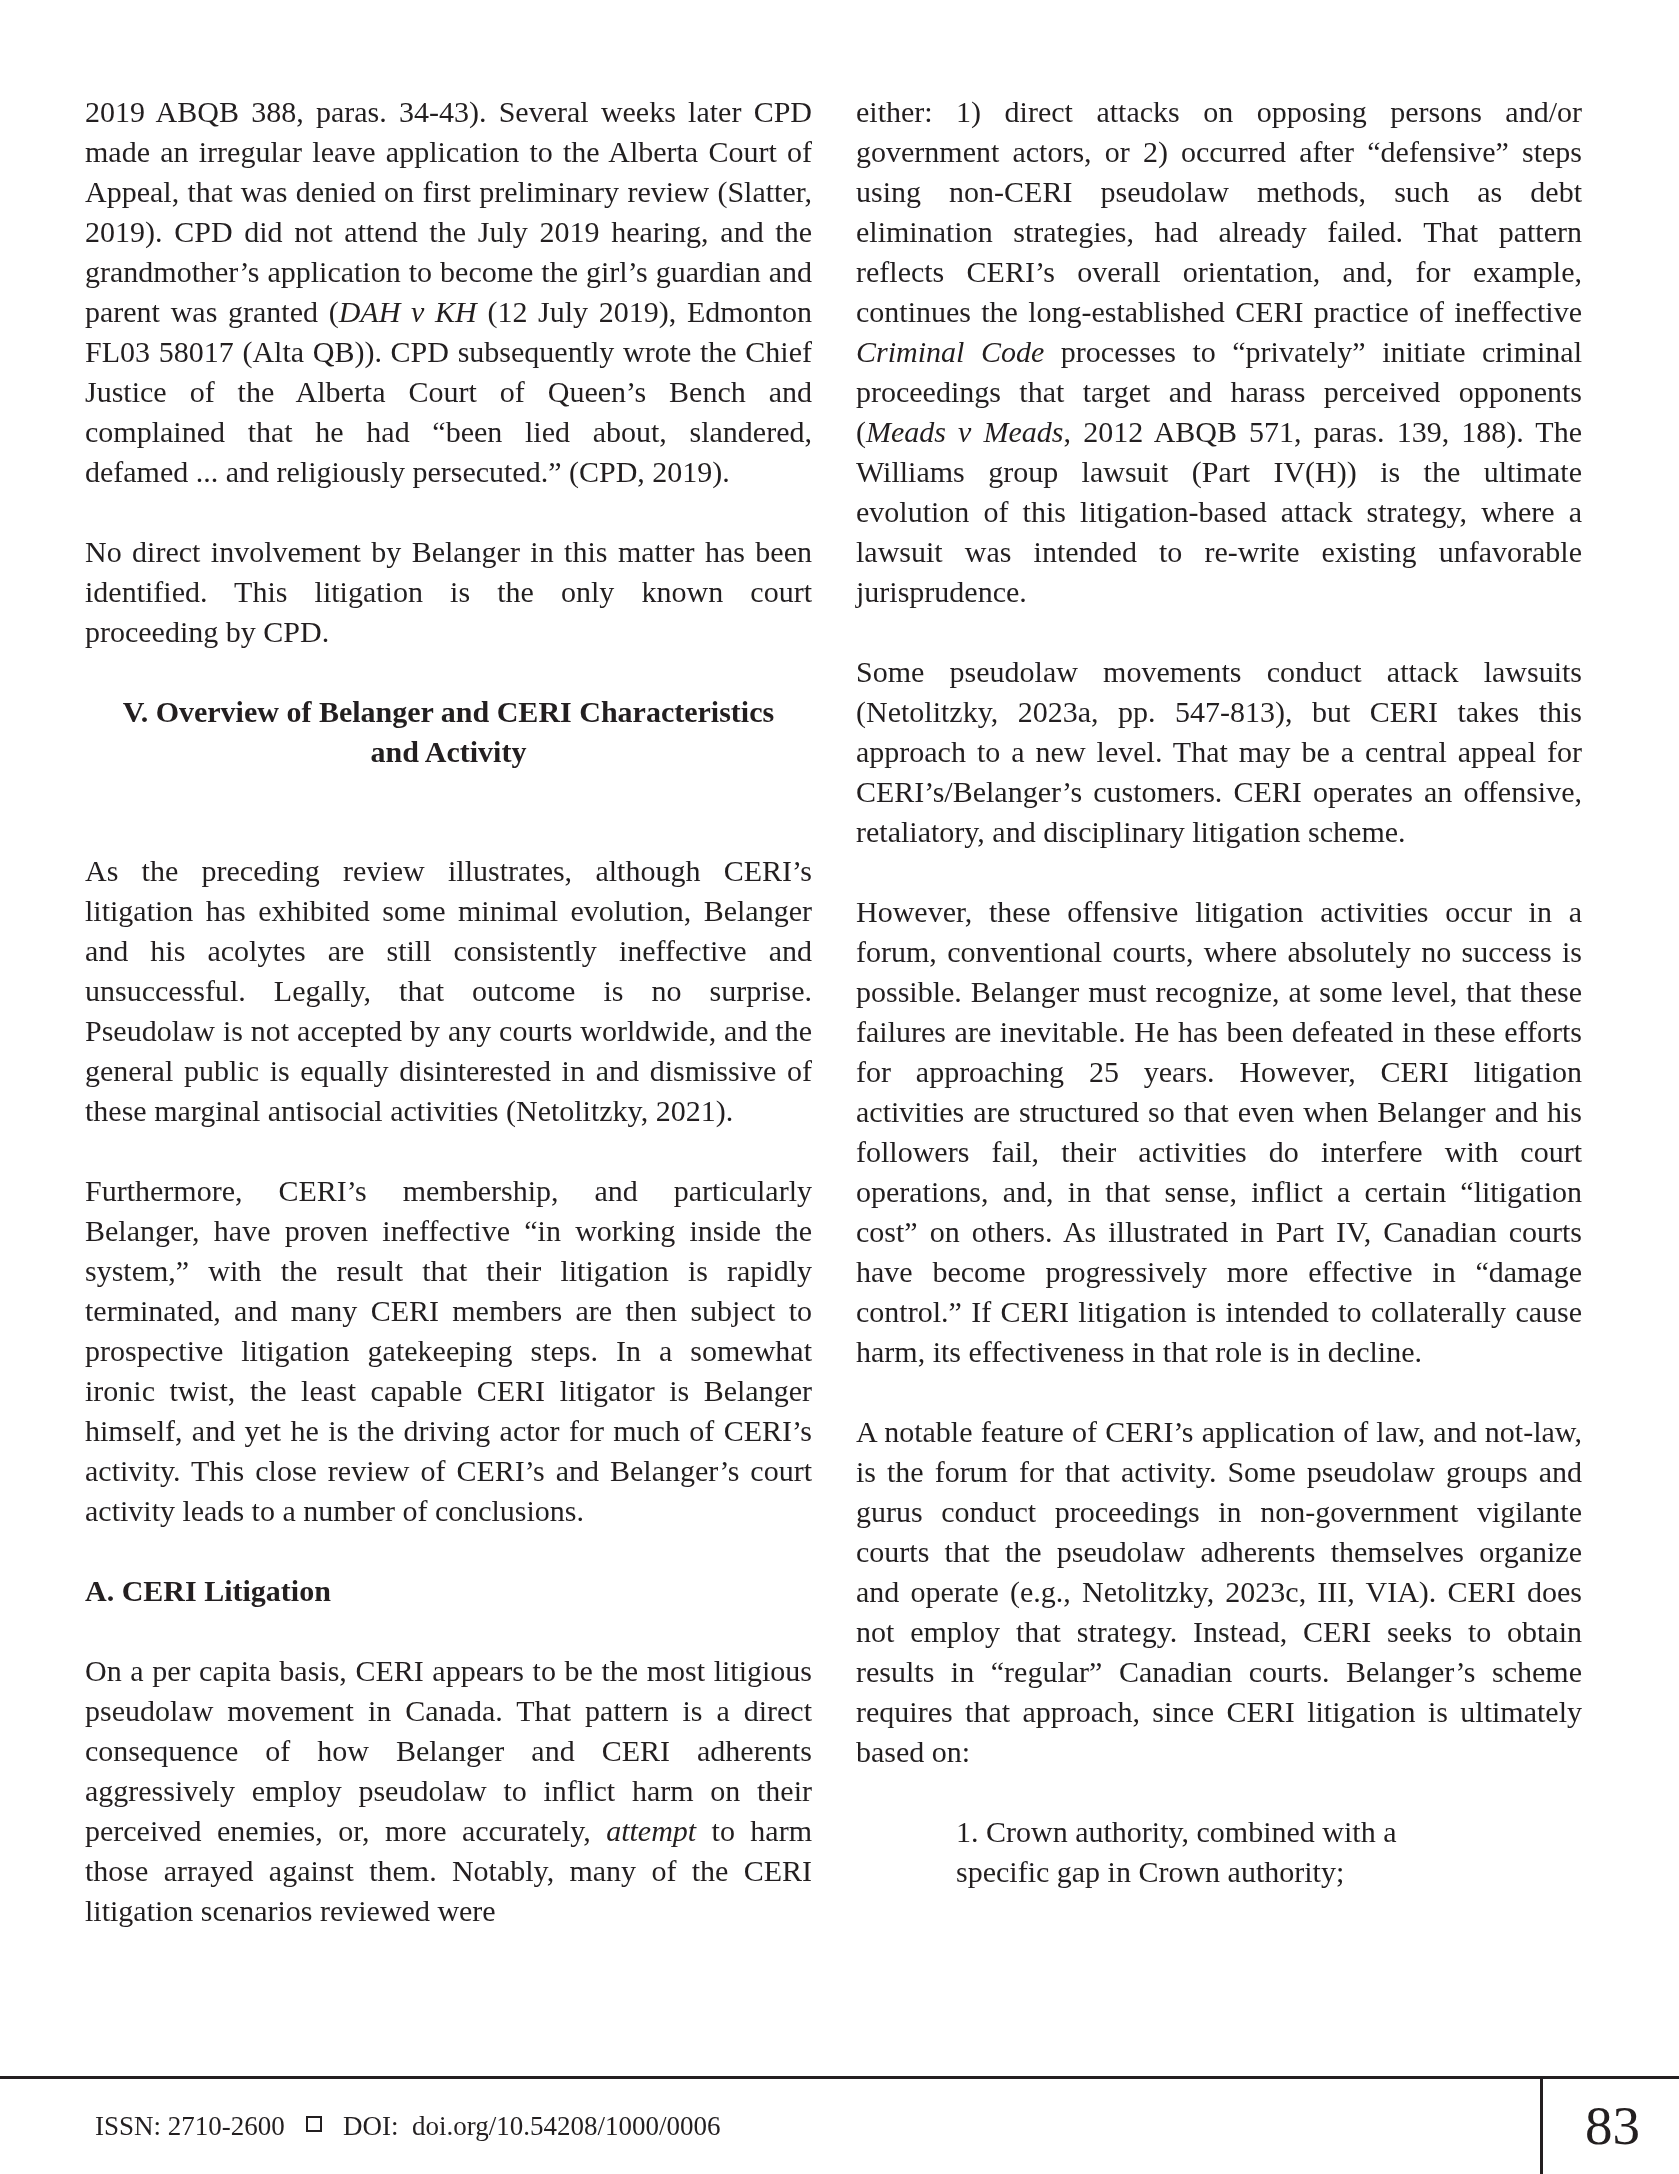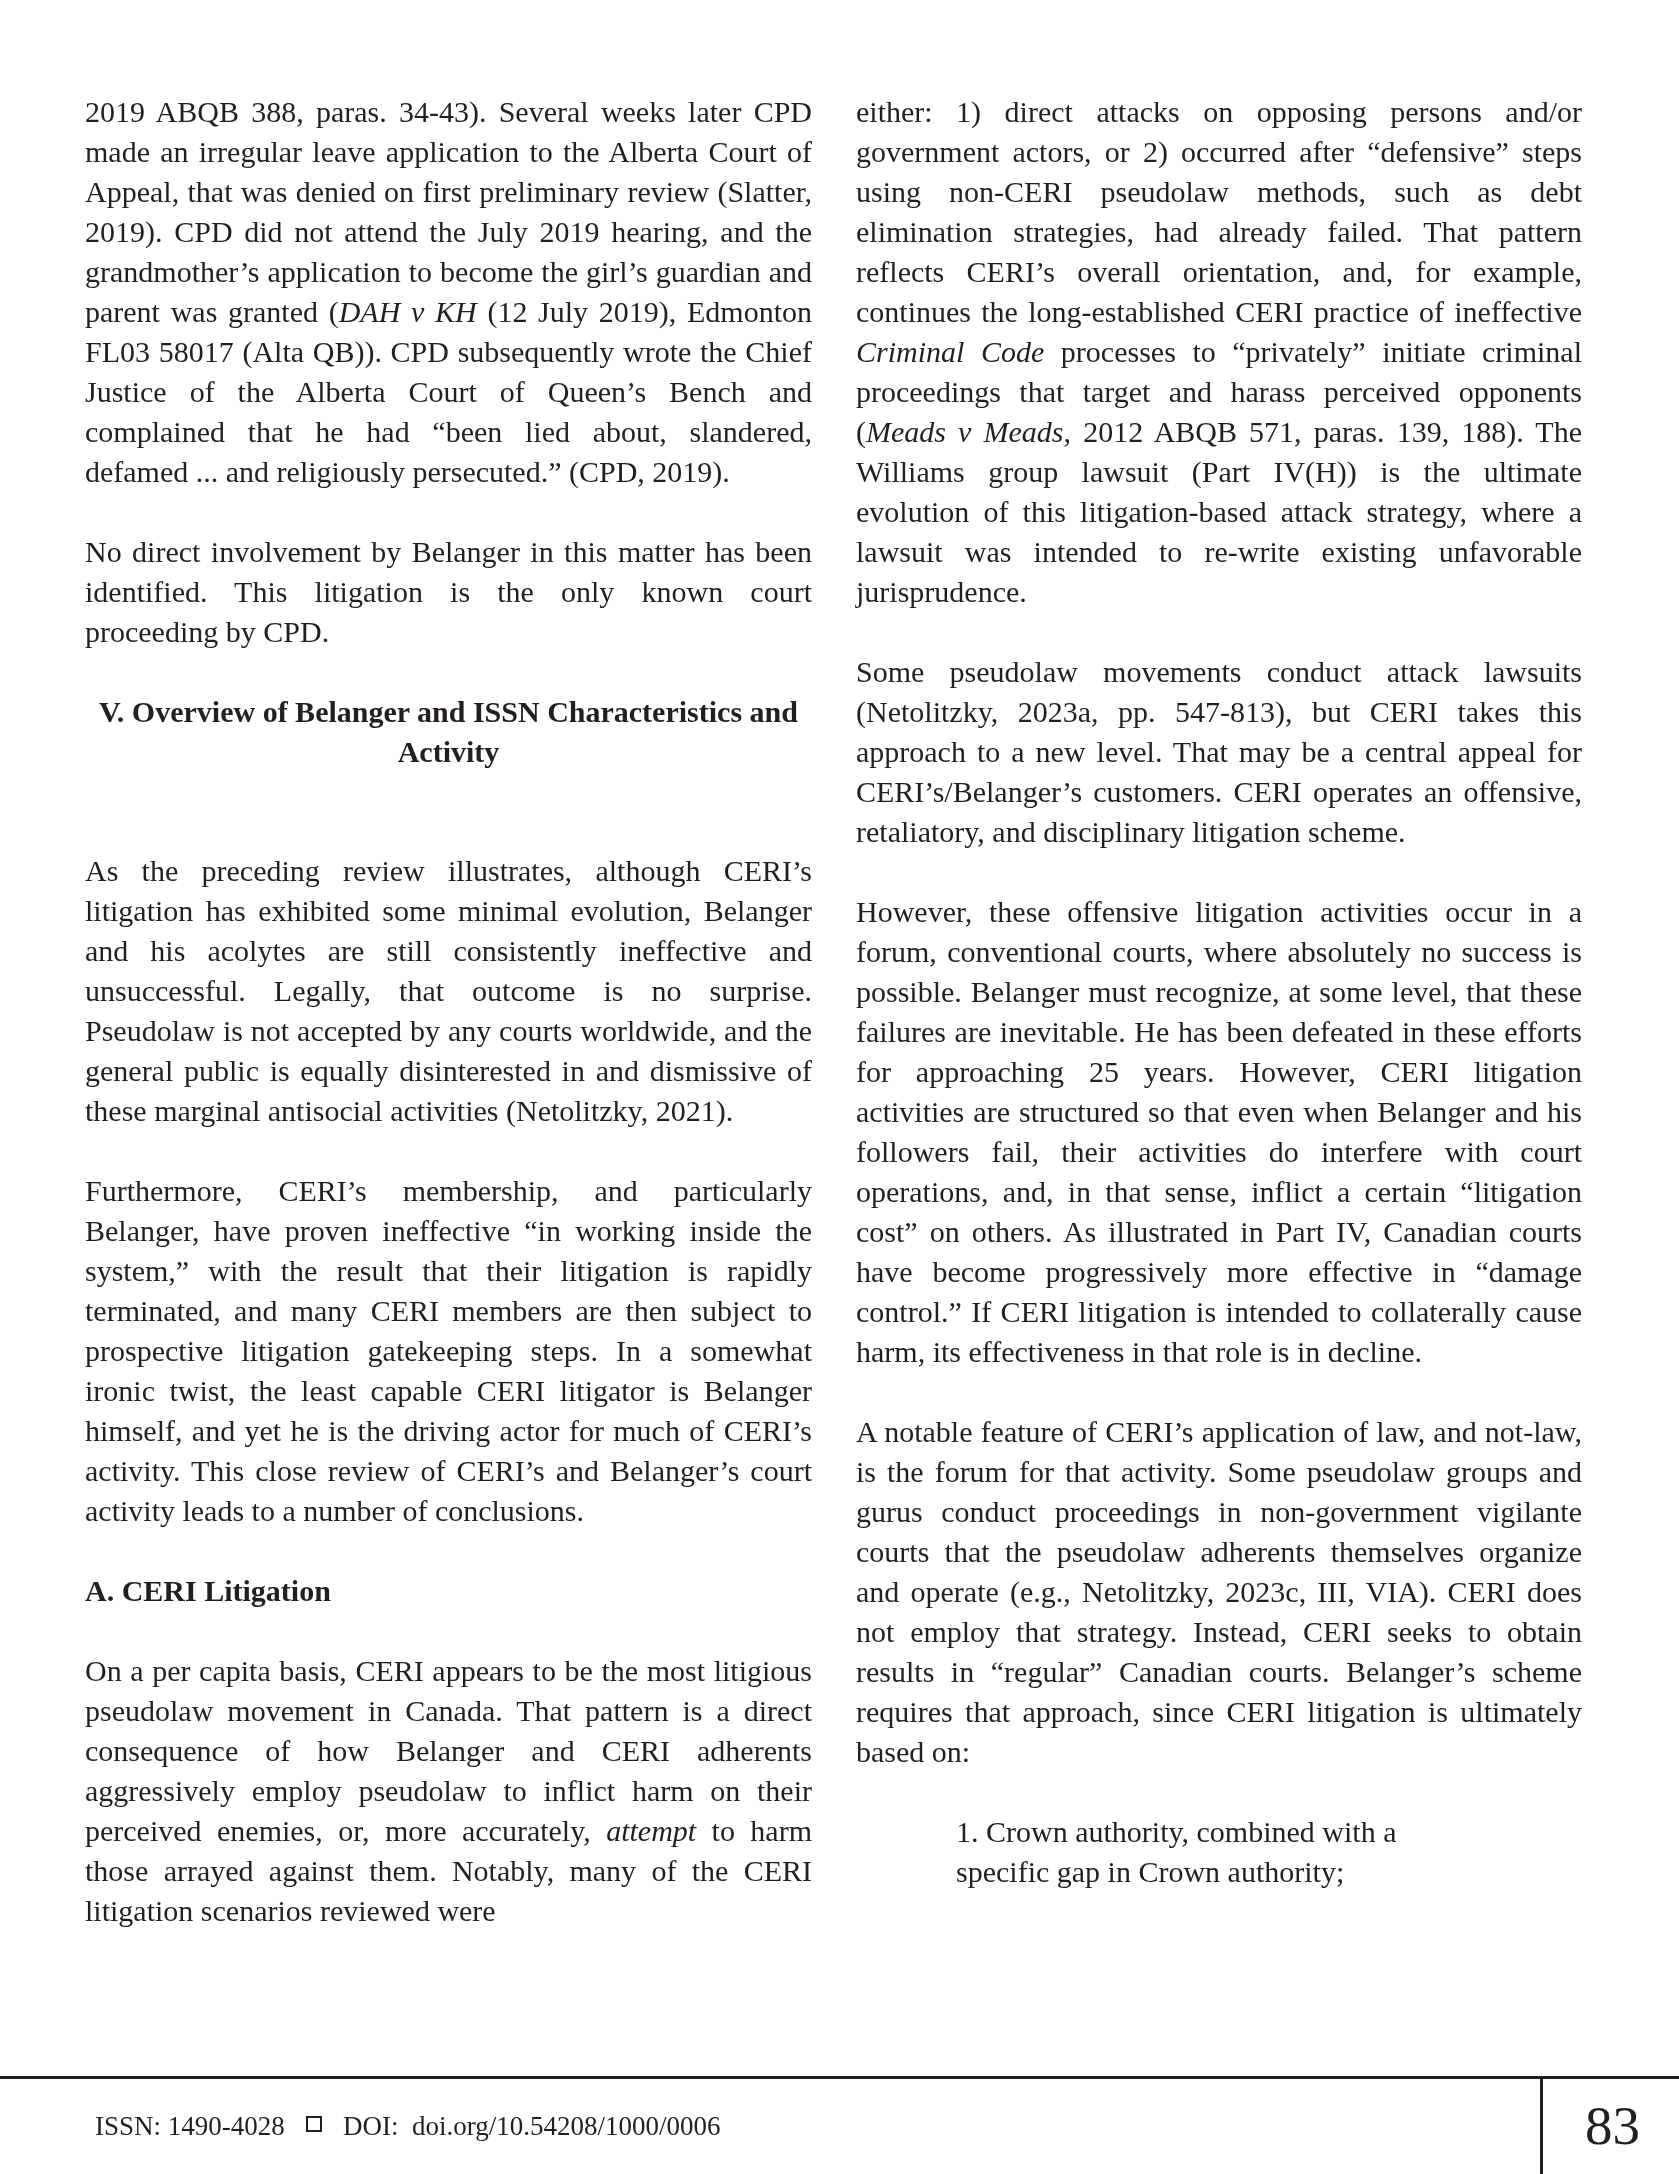--- a/index.html
+++ b/index.html
@@ -20,36 +20,36 @@
   .footer-left { position: absolute; left: 95px; top: 2109px; font-size: 27px; line-height: 34px; white-space: nowrap; }
   .footer-sep { display: inline-block; width: 12.2px; height: 12.2px; border: 2.4px solid #231f20; margin: 0 21px 0 21px; vertical-align: 2.8px; }
   .page-number { position: absolute; left: 1585px; top: 2096px; font-size: 55px; line-height: 60px; text-align: center; }
 </style>
 </head>
 <body>
 
 <div class="col col-left">
   <p class="para"><span>2019 ABQB 388, paras. 34-43). Several weeks later CPD made an irregular leave application to the Alberta Court of Appeal, that was denied on first preliminary review (Slatter, 2019). CPD did not attend the July 2019 hearing, and the grandmother’s application to become the girl’s guardian and parent was granted (</span><i>DAH v KH</i><span> (12 July 2019), Edmonton FL03 58017 (Alta QB)). CPD subsequently wrote the Chief Justice of the Alberta Court of Queen’s Bench and complained that he had “been lied about, slandered, defamed ... and religiously persecuted.” (CPD, 2019).</span></p>
   <p class="para">No direct involvement by Belanger in this matter has been identified. This litigation is the only known court proceeding by CPD.</p>
-  <h2 class="heading-center" style="font-size:30px;line-height:40px;margin-top:0;">V. Overview of Belanger and ISSN Characteristics and Activity</h2>
+  <h2 class="heading-center" style="font-size:30px;line-height:40px;margin-top:0;">V. Overview of Belanger and CERI Characteristics and Activity</h2>
   <p class="para">As the preceding review illustrates, although CERI’s litigation has exhibited some minimal evolution, Belanger and his acolytes are still consistently ineffective and unsuccessful. Legally, that outcome is no surprise. Pseudolaw is not accepted by any courts worldwide, and the general public is equally disinterested in and dismissive of these marginal antisocial activities (Netolitzky, 2021).</p>
   <p class="para">Furthermore, CERI’s membership, and particularly Belanger, have proven ineffective “in working inside the system,” with the result that their litigation is rapidly terminated, and many CERI members are then subject to prospective litigation gatekeeping steps. In a somewhat ironic twist, the least capable CERI litigator is Belanger himself, and yet he is the driving actor for much of CERI’s activity. This close review of CERI’s and Belanger’s court activity leads to a number of conclusions.</p>
   <h3 class="heading-left" style="font-size:30px;line-height:40px;margin-top:5px;">A. CERI Litigation</h3>
   <p class="para last"><span>On a per capita basis, CERI appears to be the most litigious pseudolaw movement in Canada. That pattern is a direct consequence of how Belanger and CERI adherents aggressively employ pseudolaw to inflict harm on their perceived enemies, or, more accurately, </span><i>attempt</i><span> to harm those arrayed against them. Notably, many of the CERI litigation scenarios reviewed were</span></p>
 </div>
 
 <div class="col col-right">
   <p class="para"><span>either: 1) direct attacks on opposing persons and/or government actors, or 2) occurred after “defensive” steps using non-CERI pseudolaw methods, such as debt elimination strategies, had already failed. That pattern reflects CERI’s overall orientation, and, for example, continues the long-established CERI practice of ineffective </span><i>Criminal Code</i><span> processes to “privately” initiate criminal proceedings that target and harass perceived opponents (</span><i>Meads v Meads</i><span>, 2012 ABQB 571, paras. 139, 188). The Williams group lawsuit (Part IV(H)) is the ultimate evolution of this litigation-based attack strategy, where a lawsuit was intended to re-write existing unfavorable jurisprudence.</span></p>
   <p class="para">Some pseudolaw movements conduct attack lawsuits (Netolitzky, 2023a, pp. 547-813), but CERI takes this approach to a new level. That may be a central appeal for CERI’s/Belanger’s customers. CERI operates an offensive, retaliatory, and disciplinary litigation scheme.</p>
   <p class="para">However, these offensive litigation activities occur in a forum, conventional courts, where absolutely no success is possible. Belanger must recognize, at some level, that these failures are inevitable. He has been defeated in these efforts for approaching 25 years. However, CERI litigation activities are structured so that even when Belanger and his followers fail, their activities do interfere with court operations, and, in that sense, inflict a certain “litigation cost” on others. As illustrated in Part IV, Canadian courts have become progressively more effective in “damage control.” If CERI litigation is intended to collaterally cause harm, its effectiveness in that role is in decline.</p>
   <p class="para">A notable feature of CERI’s application of law, and not-law, is the forum for that activity. Some pseudolaw groups and gurus conduct proceedings in non-government vigilante courts that the pseudolaw adherents themselves organize and operate (e.g., Netolitzky, 2023c, III, VIA). CERI does not employ that strategy. Instead, CERI seeks to obtain results in “regular” Canadian courts. Belanger’s scheme requires that approach, since CERI litigation is ultimately based on:</p>
   <div class="list">
     <p class="list-item">1. Crown authority, combined with a specific gap in Crown authority;</p>
   </div>
 </div>
 
 <div class="footer-rule"></div>
 <div class="footer-vrule"></div>
 <div class="footer-left">
-  <span>ISSN: 1490-4028</span><span class="footer-sep"></span><span style="white-space:pre;">DOI:  doi.org/10.54208/1000/0006</span>
+  <span>ISSN: 2710-2600</span><span class="footer-sep"></span><span style="white-space:pre;">DOI:  doi.org/10.54208/1000/0006</span>
 </div>
 <div class="page-number">83</div>
 
 
 </body></html>

